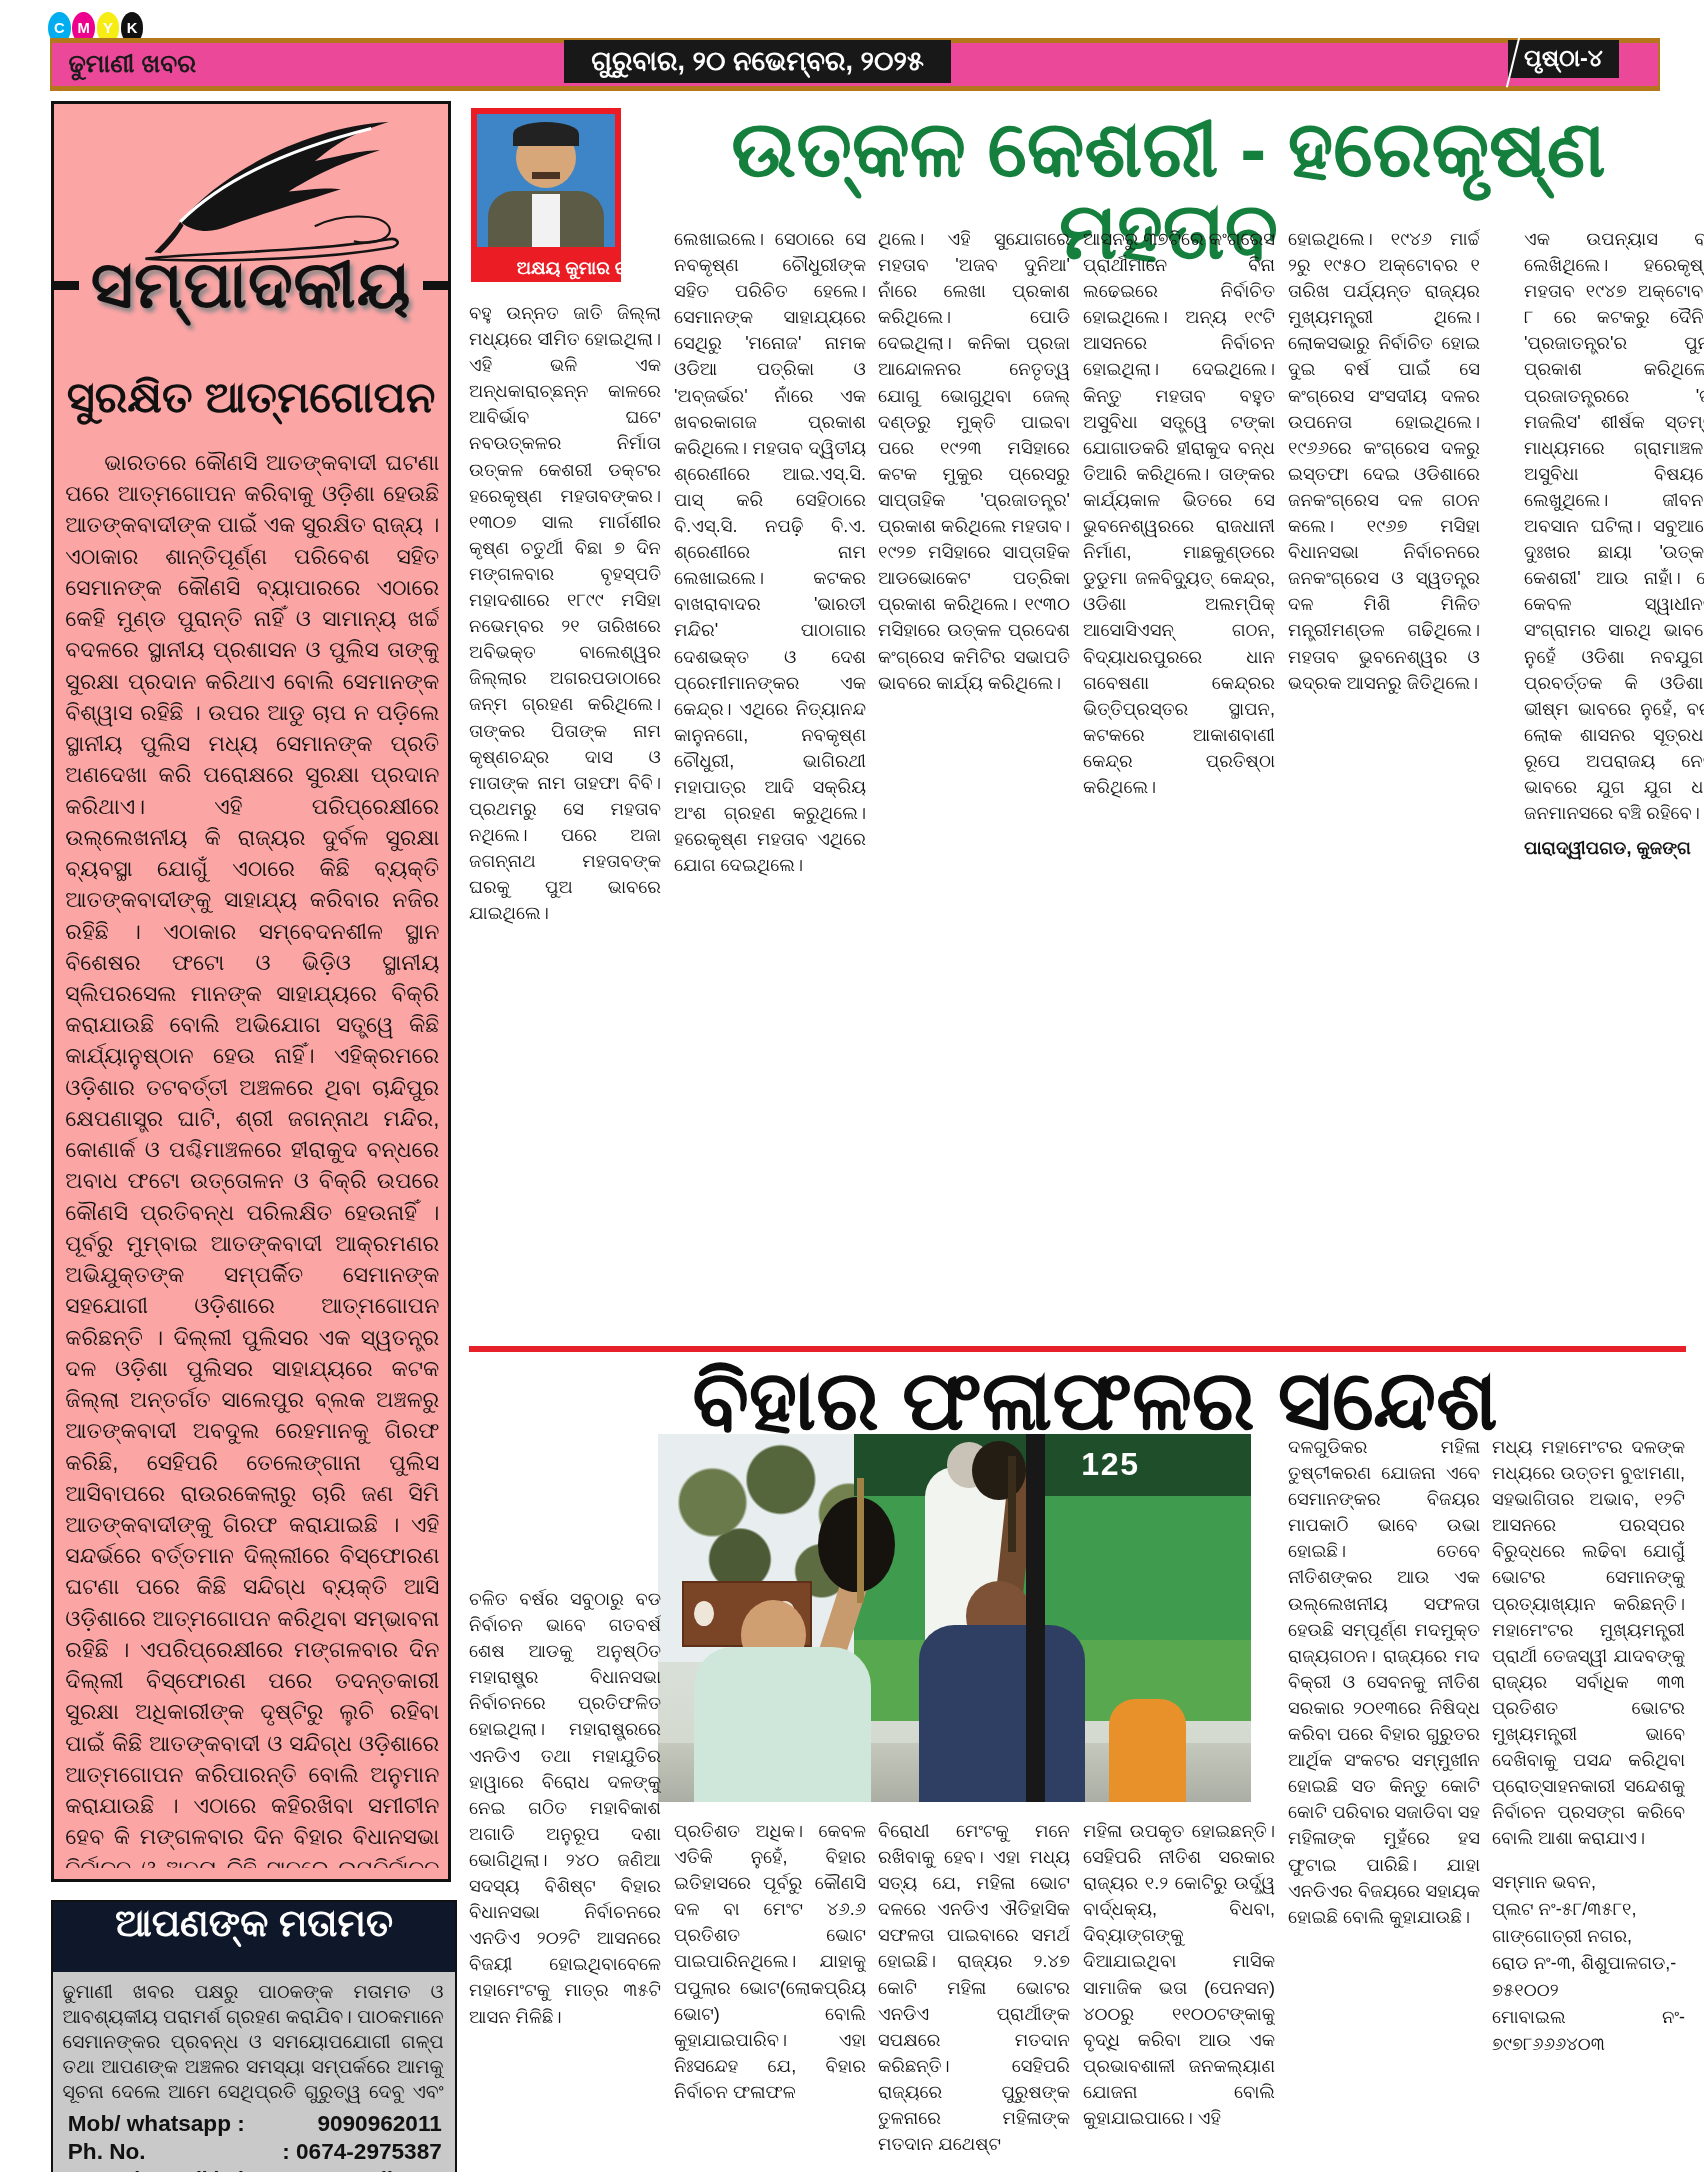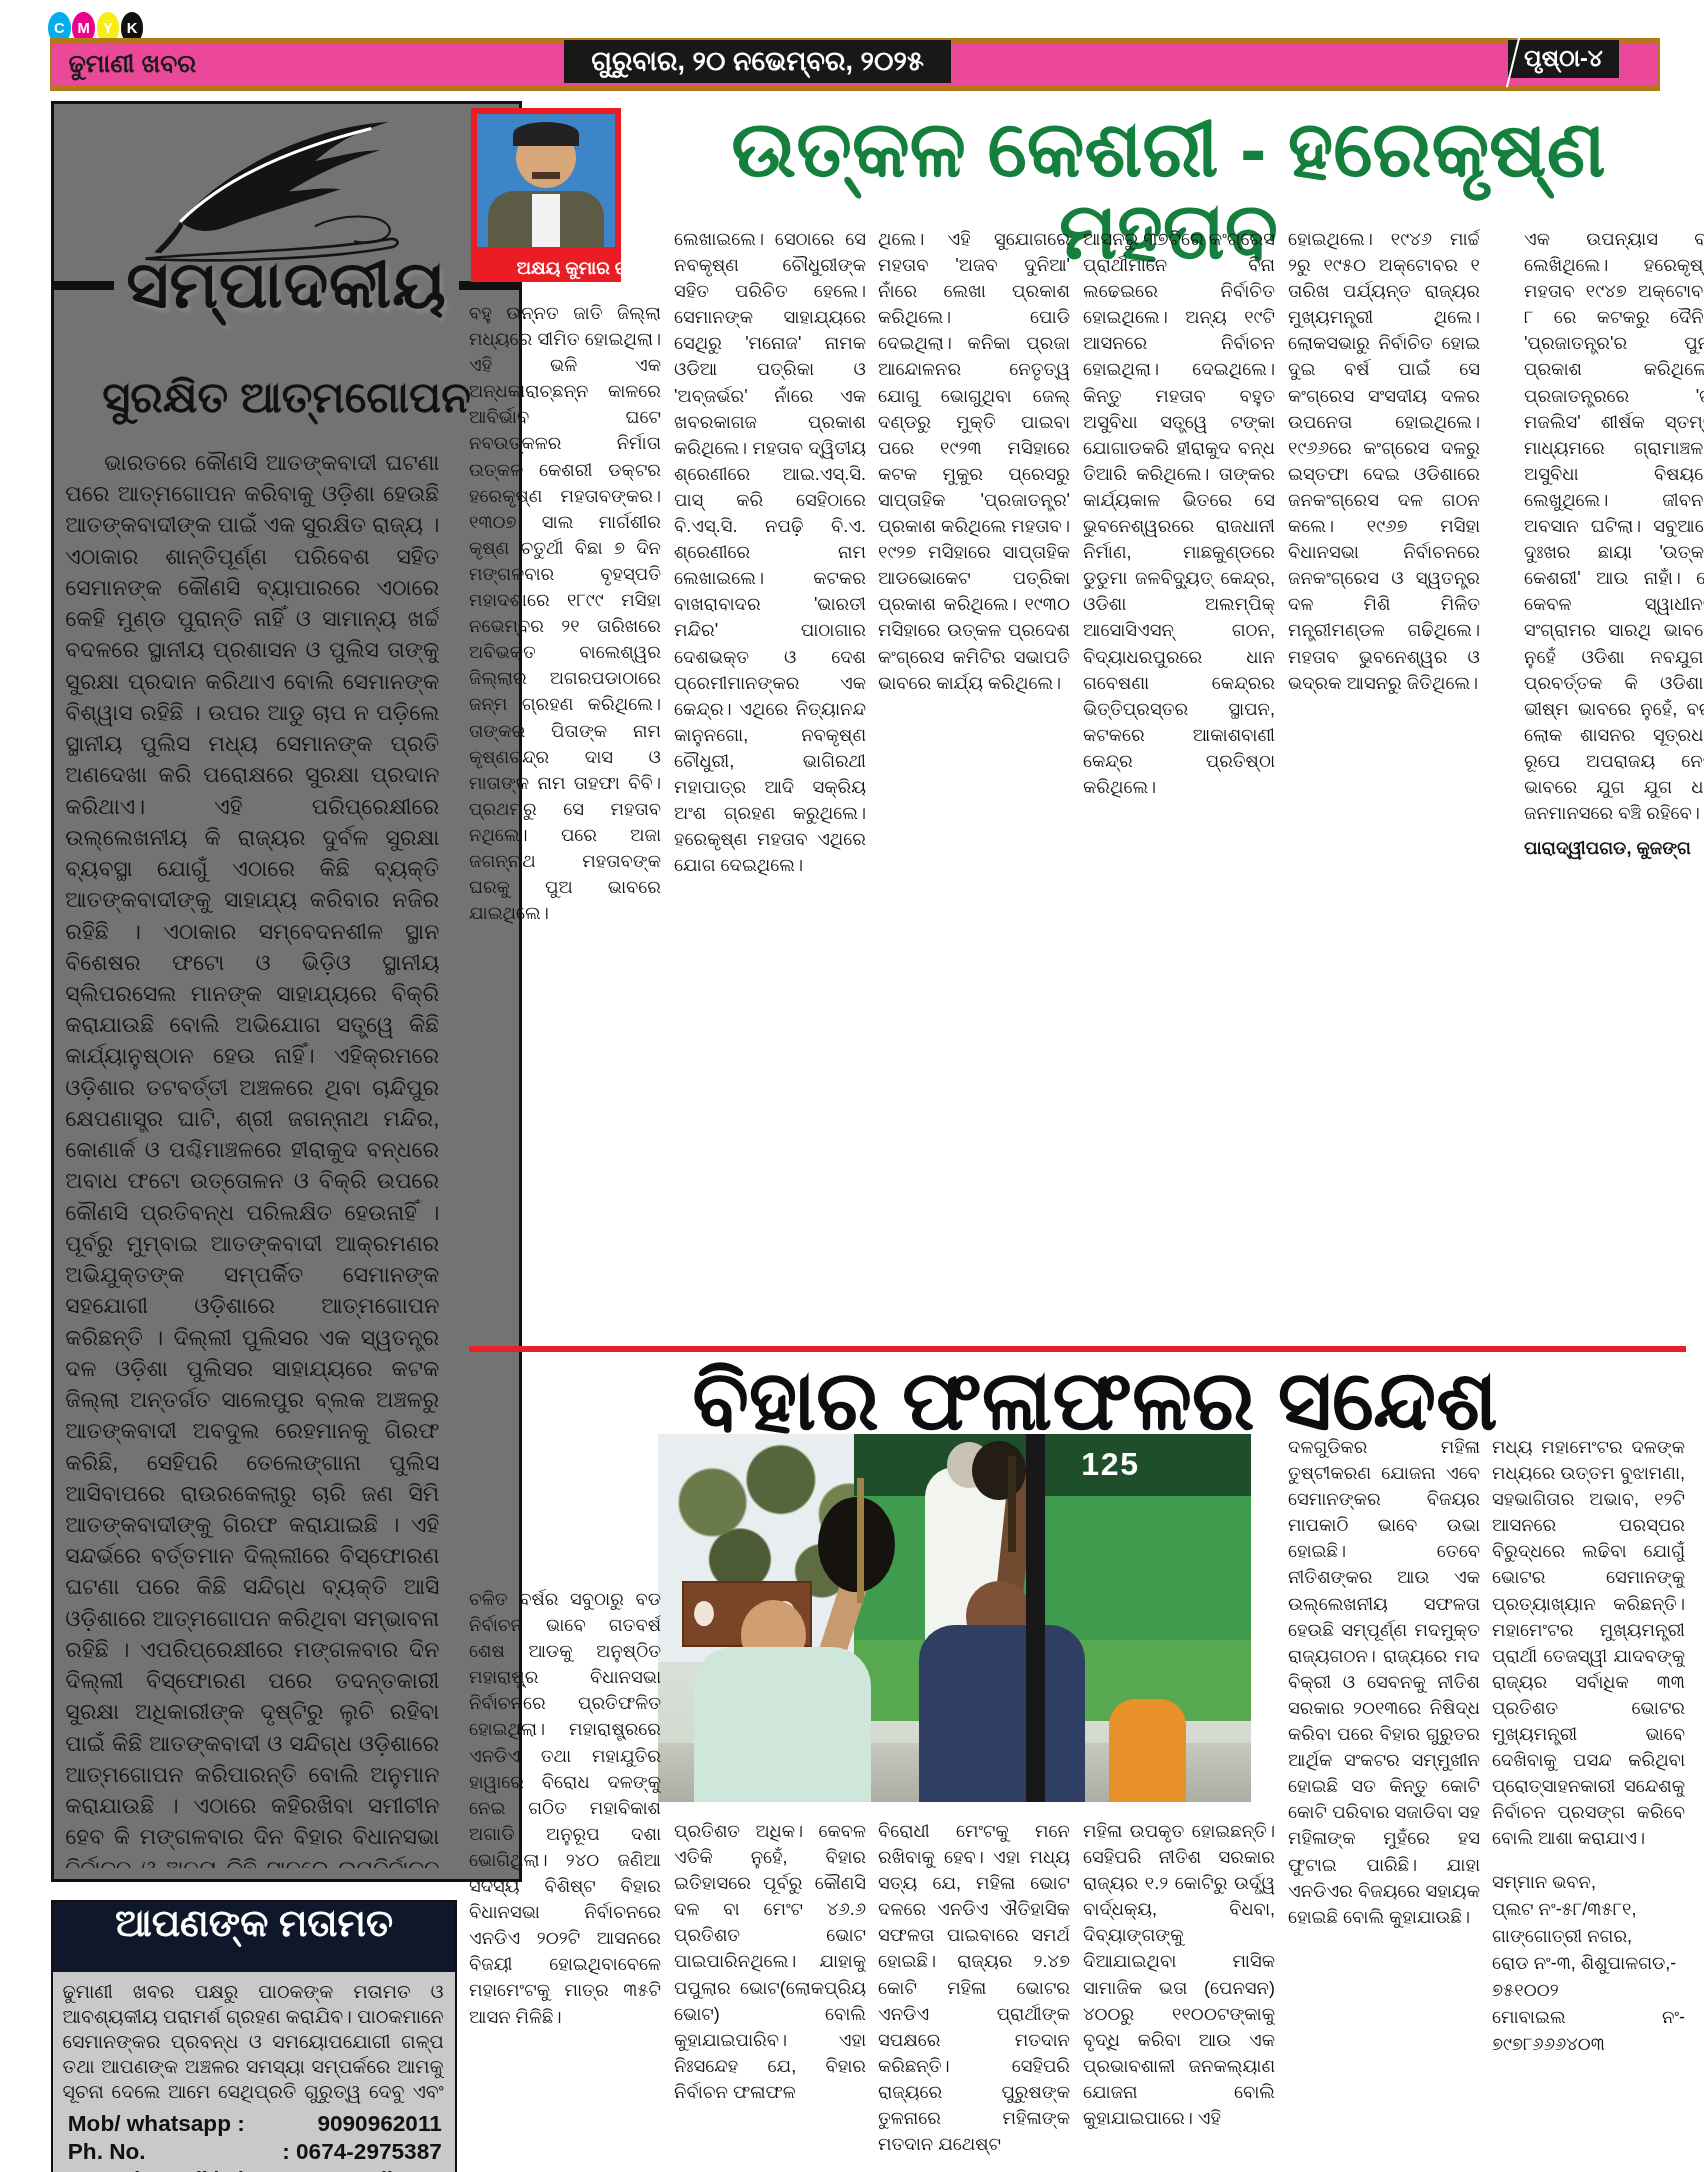--- a/index.html
+++ b/index.html
@@ -13,21 +13,21 @@
   
   .masthead{left:50px;top:38px;width:1610px;height:53px;background:#ec4899;
     border:2.2px solid #b5771c;border-top-width:5.6px;border-bottom-width:5.6px;box-sizing:border-box;}
   .paper-name{position:absolute;left:16.5px;top:6px;font-size:25px;font-weight:bold;color:#1a1a1a;}
   .date-box{position:absolute;left:512px;top:-3.5px;width:387px;height:43px;background:#181818;
     display:flex;align-items:center;justify-content:center;color:#ffffff;font-weight:bold;font-size:27px;}
   .pageno-box{position:absolute;left:1456px;top:-3.5px;width:111px;height:38px;background:#181818;
     display:flex;align-items:center;justify-content:center;color:#ffffff;font-weight:bold;font-size:23.5px;}
   .pageno-slash{position:absolute;left:4.3px;top:-2.6px;width:2.2px;height:51px;background:#ffffff;transform:rotate(14deg);}
   
-  .editorial{left:51px;top:101px;width:471px;height:1781px;border:3.9px solid #111;box-sizing:border-box;background:#737373;}
+  .editorial{left:51px;top:101px;width:400px;height:1781px;border:3.9px solid #111;box-sizing:border-box;background:#fca5a5;}
   .quill{position:absolute;left:74px;top:5.2px;width:278px;height:165px;}
   .ed-title-row{position:absolute;left:0;top:143px;width:100%;display:flex;align-items:center;justify-content:center;gap:12px;}
   .ed-dash{width:78px;height:9.6px;background:#111;}
   .ed-title{font-size:65px;font-weight:900;color:#111;text-shadow:3px 3.5px 4.3px #888;letter-spacing:0.9px;}
   .ed-headline{position:absolute;left:0;top:269px;width:100%;text-align:center;font-size:43px;font-weight:900;color:#111;}
   .ed-body{position:absolute;left:11.3px;top:343px;width:374px;height:1421px;overflow:hidden;
     font-size:22px;line-height:1.42;text-align:justify;color:#111;text-indent:39px;}
   
   .opinion{left:51px;top:1900px;width:406px;height:278px;border:2.6px solid #111;box-sizing:border-box;background:#c9c9c9;}
   .op-head{position:absolute;left:0;top:0;width:100%;height:70px;background:#0f172a;display:flex;align-items:flex-start;justify-content:center;}

